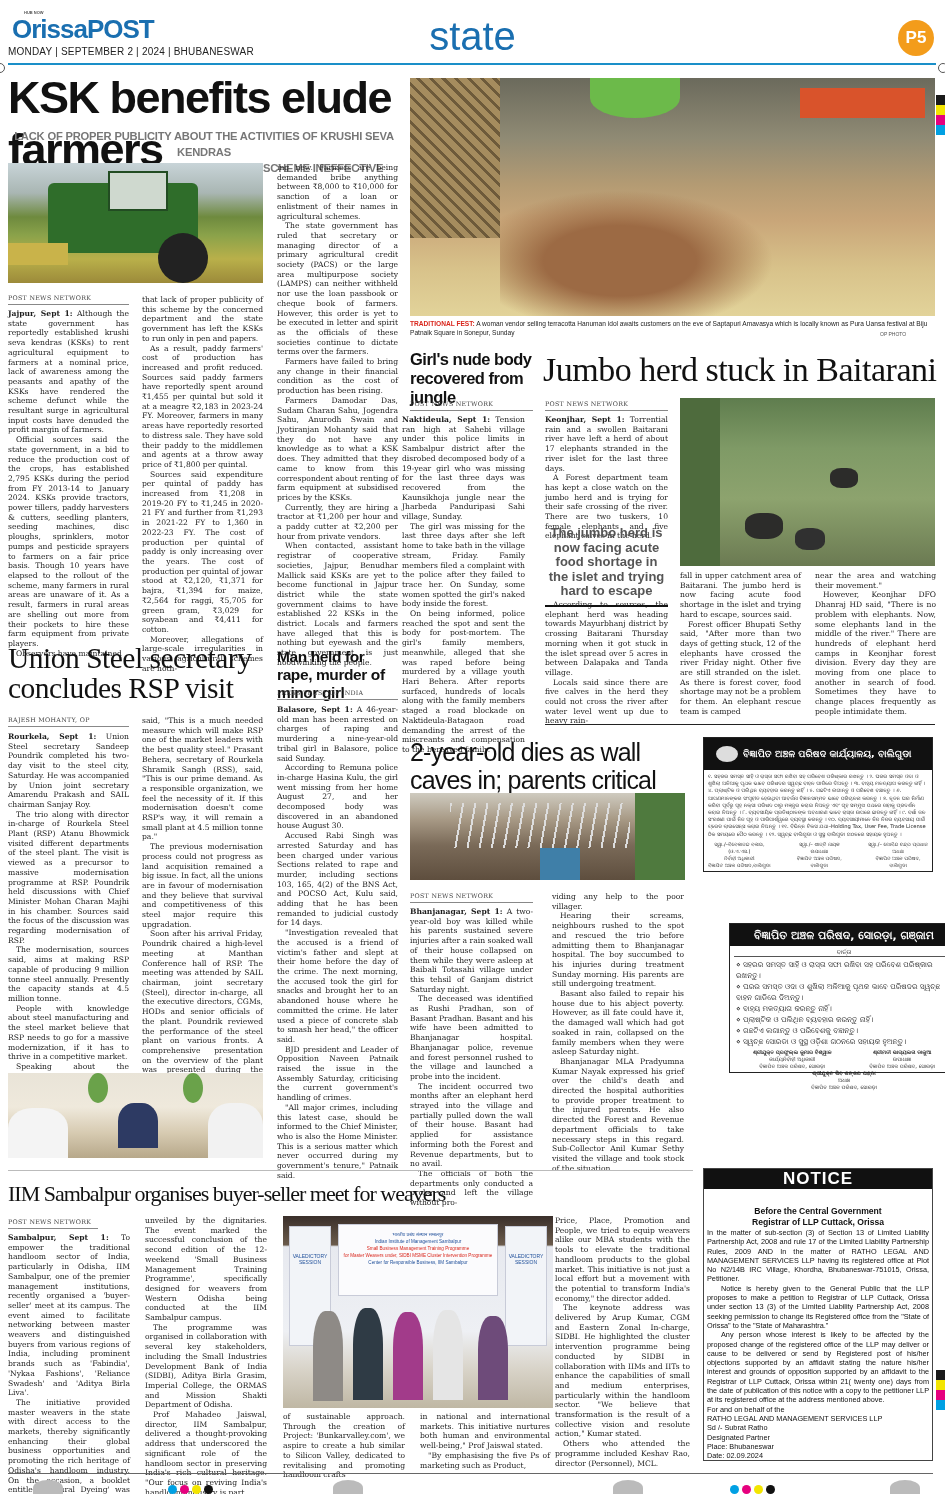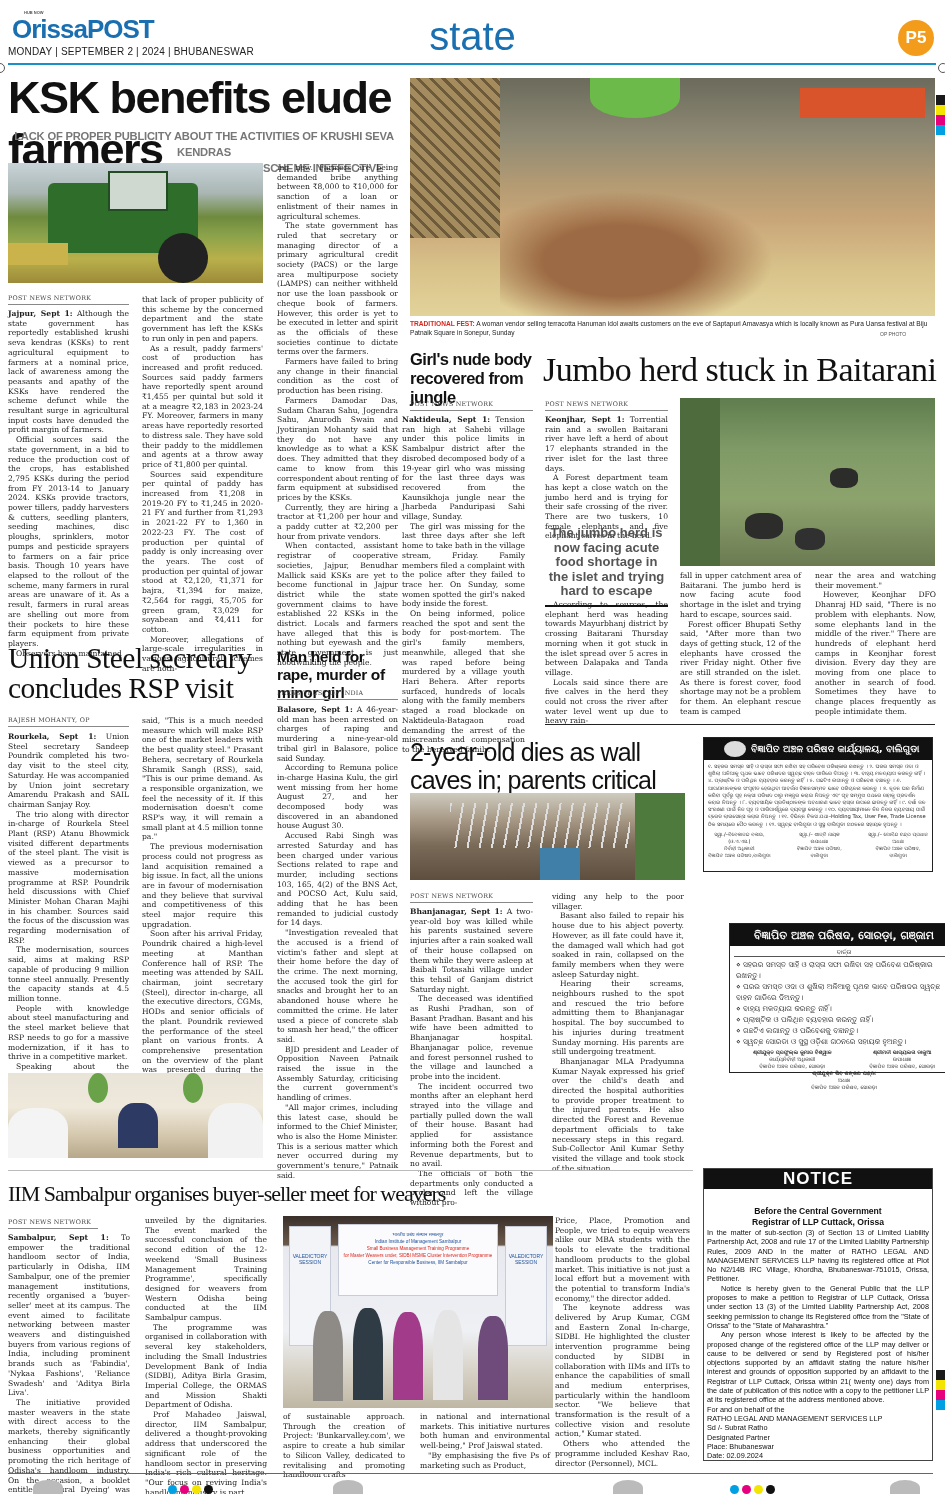--- a/index.html
+++ b/index.html
@@ -177,27 +177,27 @@
 </div>
 <div class="abs byline" style="left:410px;top:892px;width:123px">POST NEWS NETWORK</div>
 <div class="abs col" style="left:410px;top:907px;width:123px" id="wall-col1">
     <p class="first"><b>Bhanjanagar, Sept 1:</b> A two-year-old boy was killed while his parents sustained severe injuries after a rain soaked wall of their house collapsed on them while they were asleep at Baibali Totasahi village under this tehsil of Ganjam district Saturday night.</p>
     <p>The deceased was identified as Rushi Pradhan, son of Basant Pradhan. Basant and his wife have been admitted to Bhanjanagar hospital. Bhanjanagar police, revenue and forest personnel rushed to the village and launched a probe into the incident.</p>
     <p>The incident occurred two months after an elephant herd strayed into the village and partially pulled down the wall of their house. Basant had applied for assistance informing both the Forest and Revenue departments, but to no avail.</p>
     <p>The officials of both the departments only conducted a probe and left the village without pro-</p>
   </div>
 <div class="abs col" style="left:552px;top:892px;width:132px" id="wall-col2">
     <p class="first">viding any help to the poor villager.</p>
+    <p>Hearing their screams, neighbours rushed to the spot and rescued the trio before admitting them to Bhanjanagar hospital. The boy succumbed to his injuries during treatment Sunday morning. His parents are still undergoing treatment.</p>
     <p>Basant also failed to repair his house due to his abject poverty. However, as ill fate could have it, the damaged wall which had got soaked in rain, collapsed on the family members when they were asleep Saturday night.</p>
-    <p>Hearing their screams, neighbours rushed to the spot and rescued the trio before admitting them to Bhanjanagar hospital. The boy succumbed to his injuries during treatment Sunday morning. His parents are still undergoing treatment.</p>
     <p>Bhanjanagar MLA Pradyumna Kumar Nayak expressed his grief over the child's death and directed the hospital authorities to provide proper treatment to the injured parents. He also directed the Forest and Revenue department officials to take necessary steps in this regard. Sub-Collector Anil Kumar Sethy visited the village and took stock of the situation.</p>
   </div>
 
 <div class="abs odia-box" style="left:703px;top:737px;width:230px;height:135px">
-  <div class="odia-head" style="height:22px;font-size:9.5px;padding-left:20px">
+  <div class="odia-head" style="height:32px;font-size:9.5px;padding-left:12px">
     <span style="display:inline-block;width:22px;height:16px;border-radius:50%;background:#ddd;margin-right:5px"></span>
     <span>ବିଜ୍ଞାପିତ ଅଞ୍ଚଳ ପରିଷଦ କାର୍ଯ୍ୟାଳୟ, ବାଲିଗୁଡା</span>
   </div>
   <div class="odia-text" style="padding:3px 4px;font-size:5.2px;line-height:7.2px">୧. ସହରର ସମସ୍ତ ସାହି ଓ ରାସ୍ତା ସଫା ରଖିବା ସହ ପରିବେଶ ପରିଷ୍କାର ରଖନ୍ତୁ । ୨. ଘରର ସମସ୍ତ ଓଦା ଓ ଶୁଖିଲା ଅଳିଆକୁ ପୃଥକ ଭାବେ ପରିଷଦର ସ୍ୱଚ୍ଛ ବାହନ ଗାଡିରେ ଦିଅନ୍ତୁ । ୩. ବାହ୍ୟ ମଳତ୍ୟାଗ କରନ୍ତୁ ନାହିଁ । ୪. ପ୍ଲାଷ୍ଟିକ ଓ ପଲିଥିନ ବ୍ୟବହାର କରନ୍ତୁ ନାହିଁ । ୫. ଗଛଟିଏ ଲଗାନ୍ତୁ ଓ ପରିବେଶ ବଞ୍ଚାନ୍ତୁ । ୬. ଆପଣମାନଙ୍କର ସଂଗୃହୀତ ହେଉଥିବା ଆବର୍ଜନା ବିଜ୍ଞାନସମ୍ମତ ଭାବେ ପରିଚାଳନା କରନ୍ତୁ । ୭. ନୂତନ ଘର ନିର୍ମାଣ କରିବା ପୂର୍ବରୁ ଗୃହ ନକ୍ସା ପରିଷଦ ଠାରୁ ମଞ୍ଜୁର କରାଇ ନିଅନ୍ତୁ ଏବଂ ଗୃହ ସମ୍ମୁଖ ପଥରେ ତାହାକୁ ପ୍ରଦର୍ଶନ କରାଇ ନିଅନ୍ତୁ । ୮. ବ୍ୟବସାୟିକ ପ୍ରତିଷ୍ଠାନଙ୍କ ଅବଧାରଣ ଭାବେ ରାସ୍ତା ଉପରେ ଛାଡନ୍ତୁ ନାହିଁ । ୯. ବର୍ଷା ଜଳ ସଂରକ୍ଷଣ ପାଇଁ ନିଜ ଗୃହ ଓ ପାରିପାର୍ଶ୍ୱରେ ବ୍ୟବସ୍ଥା କରନ୍ତୁ । ୧୦. ବ୍ୟବସାୟୀମାନେ ନିଜ ନିଜର ବ୍ୟବସାୟ ପାଇଁ ଟ୍ରେଡ ଲାଇସେନ୍ସ କରାଇ ନିଅନ୍ତୁ । ୧୧. ବିଭିନ୍ନ ଟିକସ ଯଥା–Holding Tax, User Fee, Trade License ଠିକ ସମୟରେ ପୈଠ କରନ୍ତୁ । ୧୨. ସ୍ୱଚ୍ଛ ବାଲିଗୁଡା ଓ ସୁସ୍ଥ ବାଲିଗୁଡା ଗଠନରେ ସହାୟକ ହୁଅନ୍ତୁ ।</div>
   <div id="balliguda-sigs" style="display:flex;justify-content:space-between;padding:0 4px;font-family:'DejaVu Sans',sans-serif;font-size:5px;line-height:7px;text-align:center">
       <div>
         <div>ସ୍ୱା./–ବିବେକାନନ୍ଦ ବଳାଇ,</div>
         <div>(ଓ.ଏ.ଏସ.)</div>
         <div>ନିର୍ବାହୀ ଅଧିକାରୀ</div>
         <div>ବିଜ୍ଞାପିତ ଅଞ୍ଚଳ ପରିଷଦ,ବାଲିଗୁଡା</div>

